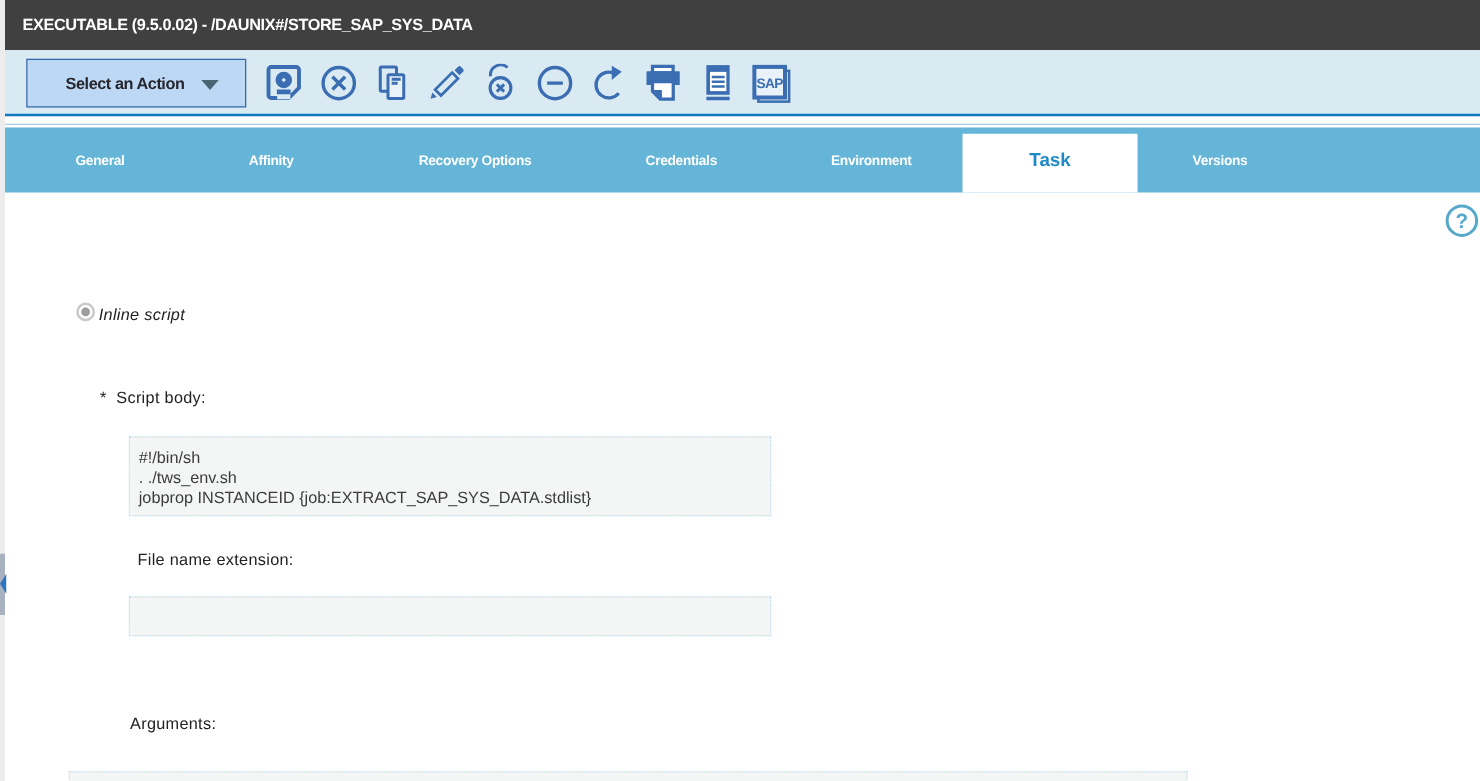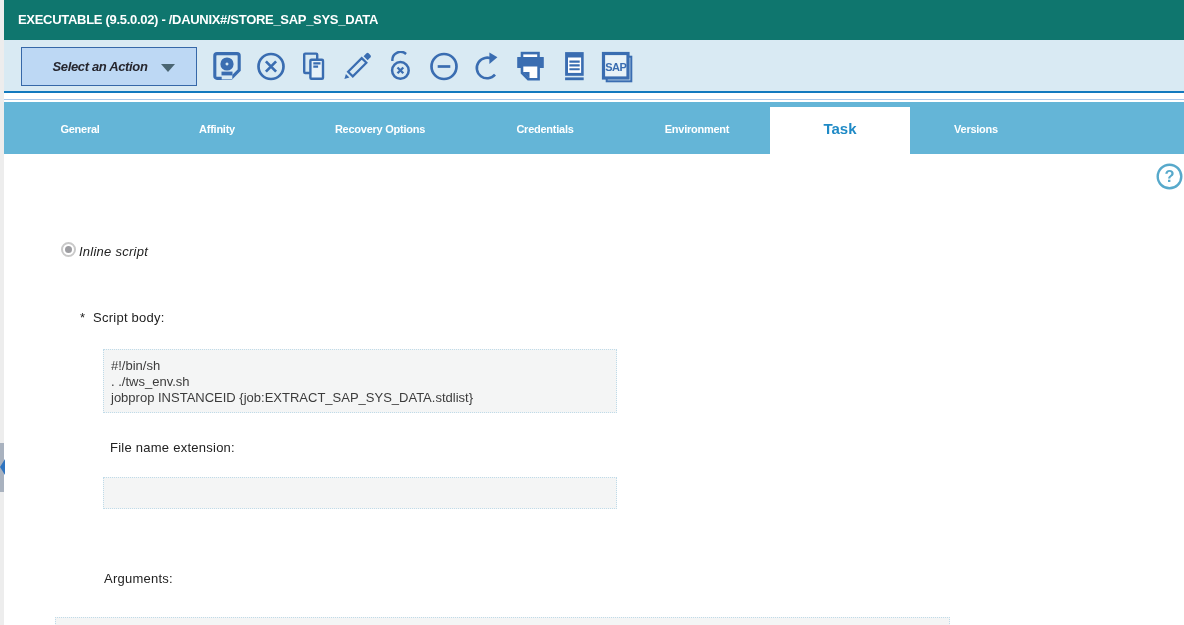--- a/index.html
+++ b/index.html
@@ -1,26 +1,26 @@
 <!DOCTYPE html>
 <html><head>
 <meta charset="utf-8">
 <style>
   * { margin:0; padding:0; box-sizing:border-box; }
   html,body { width:1184px; height:625px; overflow:hidden; background:#fff;
     font-family:"Liberation Sans", sans-serif; }
   .abs { position:absolute; }
   #leftstrip { left:0; top:0; width:4px; height:625px; background:#EDEDED; z-index:8; }
-  #titlebar { left:4px; top:0; width:1180px; height:40px; background:#0f766e; }
+  #titlebar { left:4px; top:0; width:1180px; height:40px; background:#404040; }
   #titlebar span { position:absolute; left:14px; top:0; line-height:40px;
     color:#fff; font-weight:bold; font-size:13px; letter-spacing:-0.3px; }
   #toolbar { left:4px; top:40px; width:1180px; height:53px; background:#D9EAF3;
     border-bottom:2px solid #1279BE; }
   #actionbtn { left:21px; top:47px; width:176px; height:39px; background:#BDD8F4;
-    border:1px solid #3668A8; display:flex; align-items:center; justify-content:center; padding-left:9px;font-style:italic; }
+    border:1px solid #3668A8; display:flex; align-items:center; justify-content:center; padding-left:9px; }
   #actionbtn .txt { font-size:13px; font-weight:bold; color:#26262E; letter-spacing:-0.35px; }
   #actionbtn .caret { width:0; height:0; margin-left:13px; margin-top:2px;
     border-left:7px solid transparent; border-right:7px solid transparent;
     border-top:8px solid #4A6572; }
   .icon { position:absolute; top:51px; width:30px; height:30px; }
   #thinline { left:4px; top:99px; width:1180px; height:1px; background:#A9C7EA; }
   #tabbar { left:4px; top:102px; width:1180px; height:52px; background:#64B5D7; }
   .tab { position:absolute; top:102px; height:52px; line-height:55px; text-align:center;
     color:#fff; font-weight:bold; font-size:11px; letter-spacing:-0.25px; transform:translateX(-50%); }
   #activetab { left:770px; top:107px; width:140px; height:47px; background:#fff; z-index:2; }

